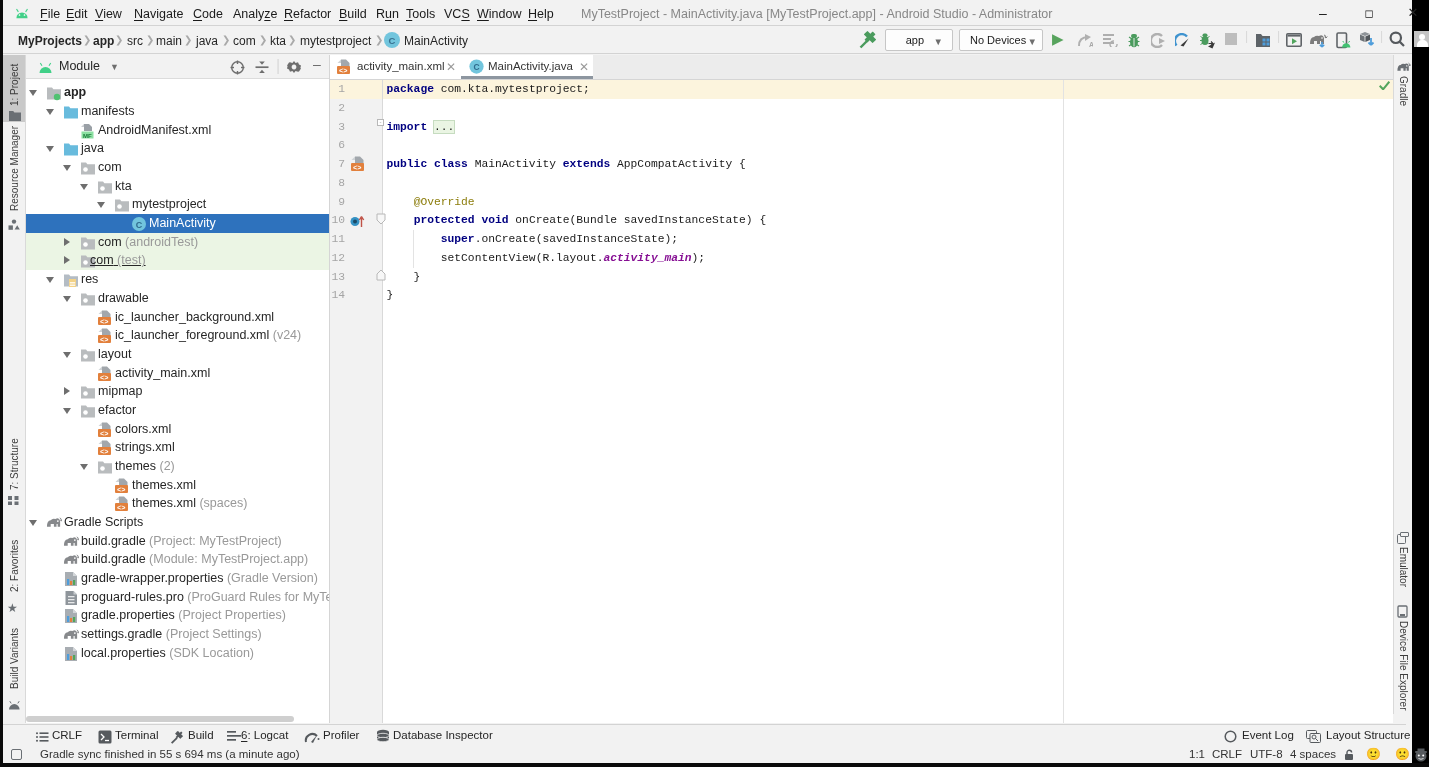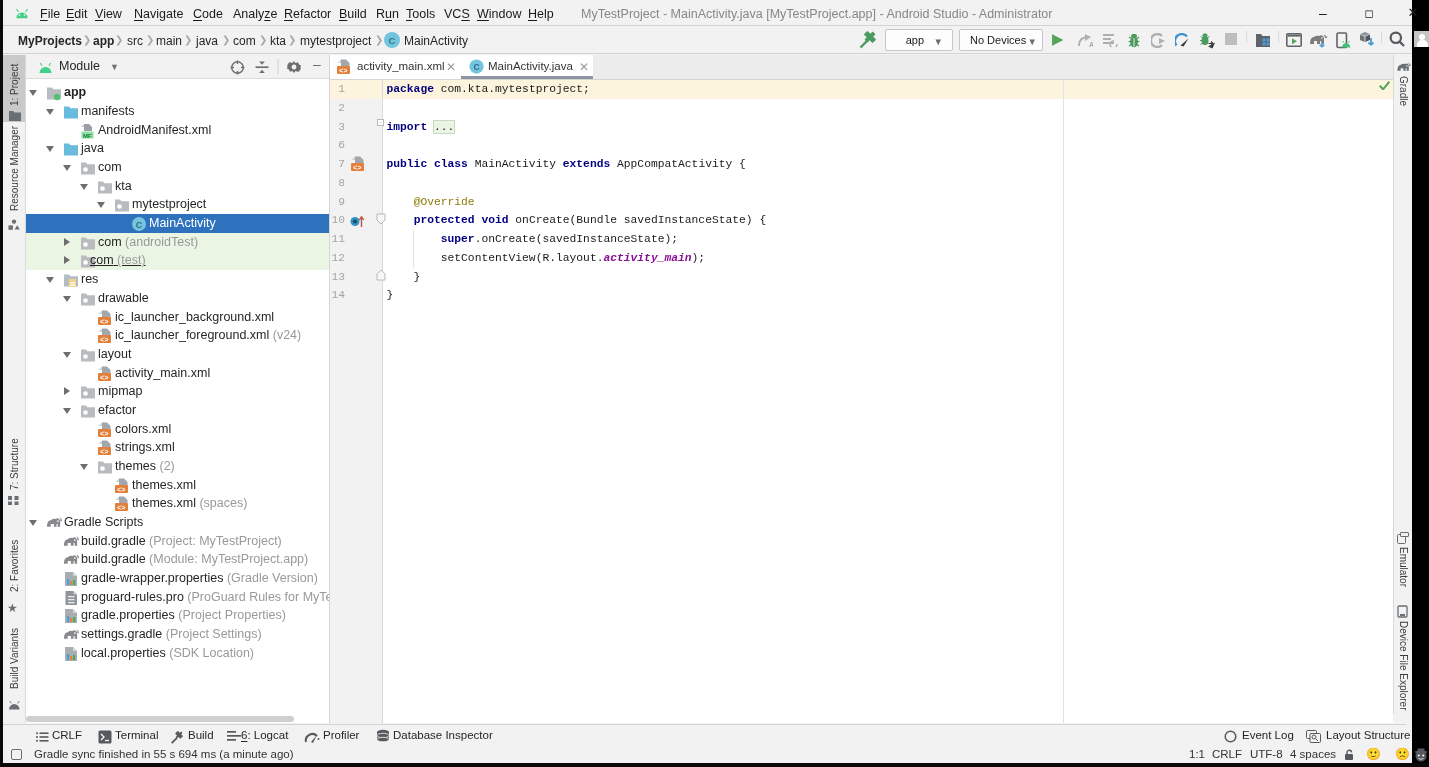--- a/index.html
+++ b/index.html
@@ -682,21 +682,21 @@
     <svg class="ico" style="position:absolute;left:1303px;top:5px" width="15" height="13" viewBox="0 0 15 13">
         <rect x="0.5" y="0.5" width="10" height="8" rx="1" stroke="#565a5e" fill="none"></rect>
         <rect x="4" y="3.5" width="10.5" height="9" rx="1" fill="#f2f2f2" stroke="#565a5e"></rect>
         <circle cx="8" cy="7" r="2" stroke="#565a5e" fill="none"></circle>
         <line x1="9.5" y1="8.5" x2="12" y2="11" stroke="#565a5e"></line>
       </svg>
     <span class="t" style="left:1323px">Layout Structure</span>
   </div>
   <div id="statusbar">
     <span style="position:absolute;left:8px;top:2px;width:11px;height:11px;border:1.4px solid #6a6f74;border-radius:2px"></span>
-    <span class="s" style="left:31px">Gradle sync finished in 55 s 694 ms (a minute ago)</span>
+    <span class="s" style="left:37px">Gradle sync finished in 55 s 694 ms (a minute ago)</span>
     <span class="s" style="left:1186px">1:1</span>
     <span class="s" style="left:1209px">CRLF</span>
     <span class="s" style="left:1247px">UTF-8</span>
     <span class="s" style="left:1287px">4 spaces</span>
     <svg class="ico" style="position:absolute;left:1340px;top:2px" width="12" height="12" viewBox="0 0 12 12">
         <rect x="2" y="5" width="8" height="6" rx="1" fill="#565a5e"></rect>
         <path d="M4,5 v-1.5 a2.3,2.3 0 0 1 4.6,0" stroke="#565a5e" stroke-width="1.4" fill="none"></path>
       </svg>
     <span class="s" style="left:1363px;top:0px;font-size:12px">🙂</span>
     <span class="s" style="left:1392px;top:0px;font-size:12px">🙁</span>

